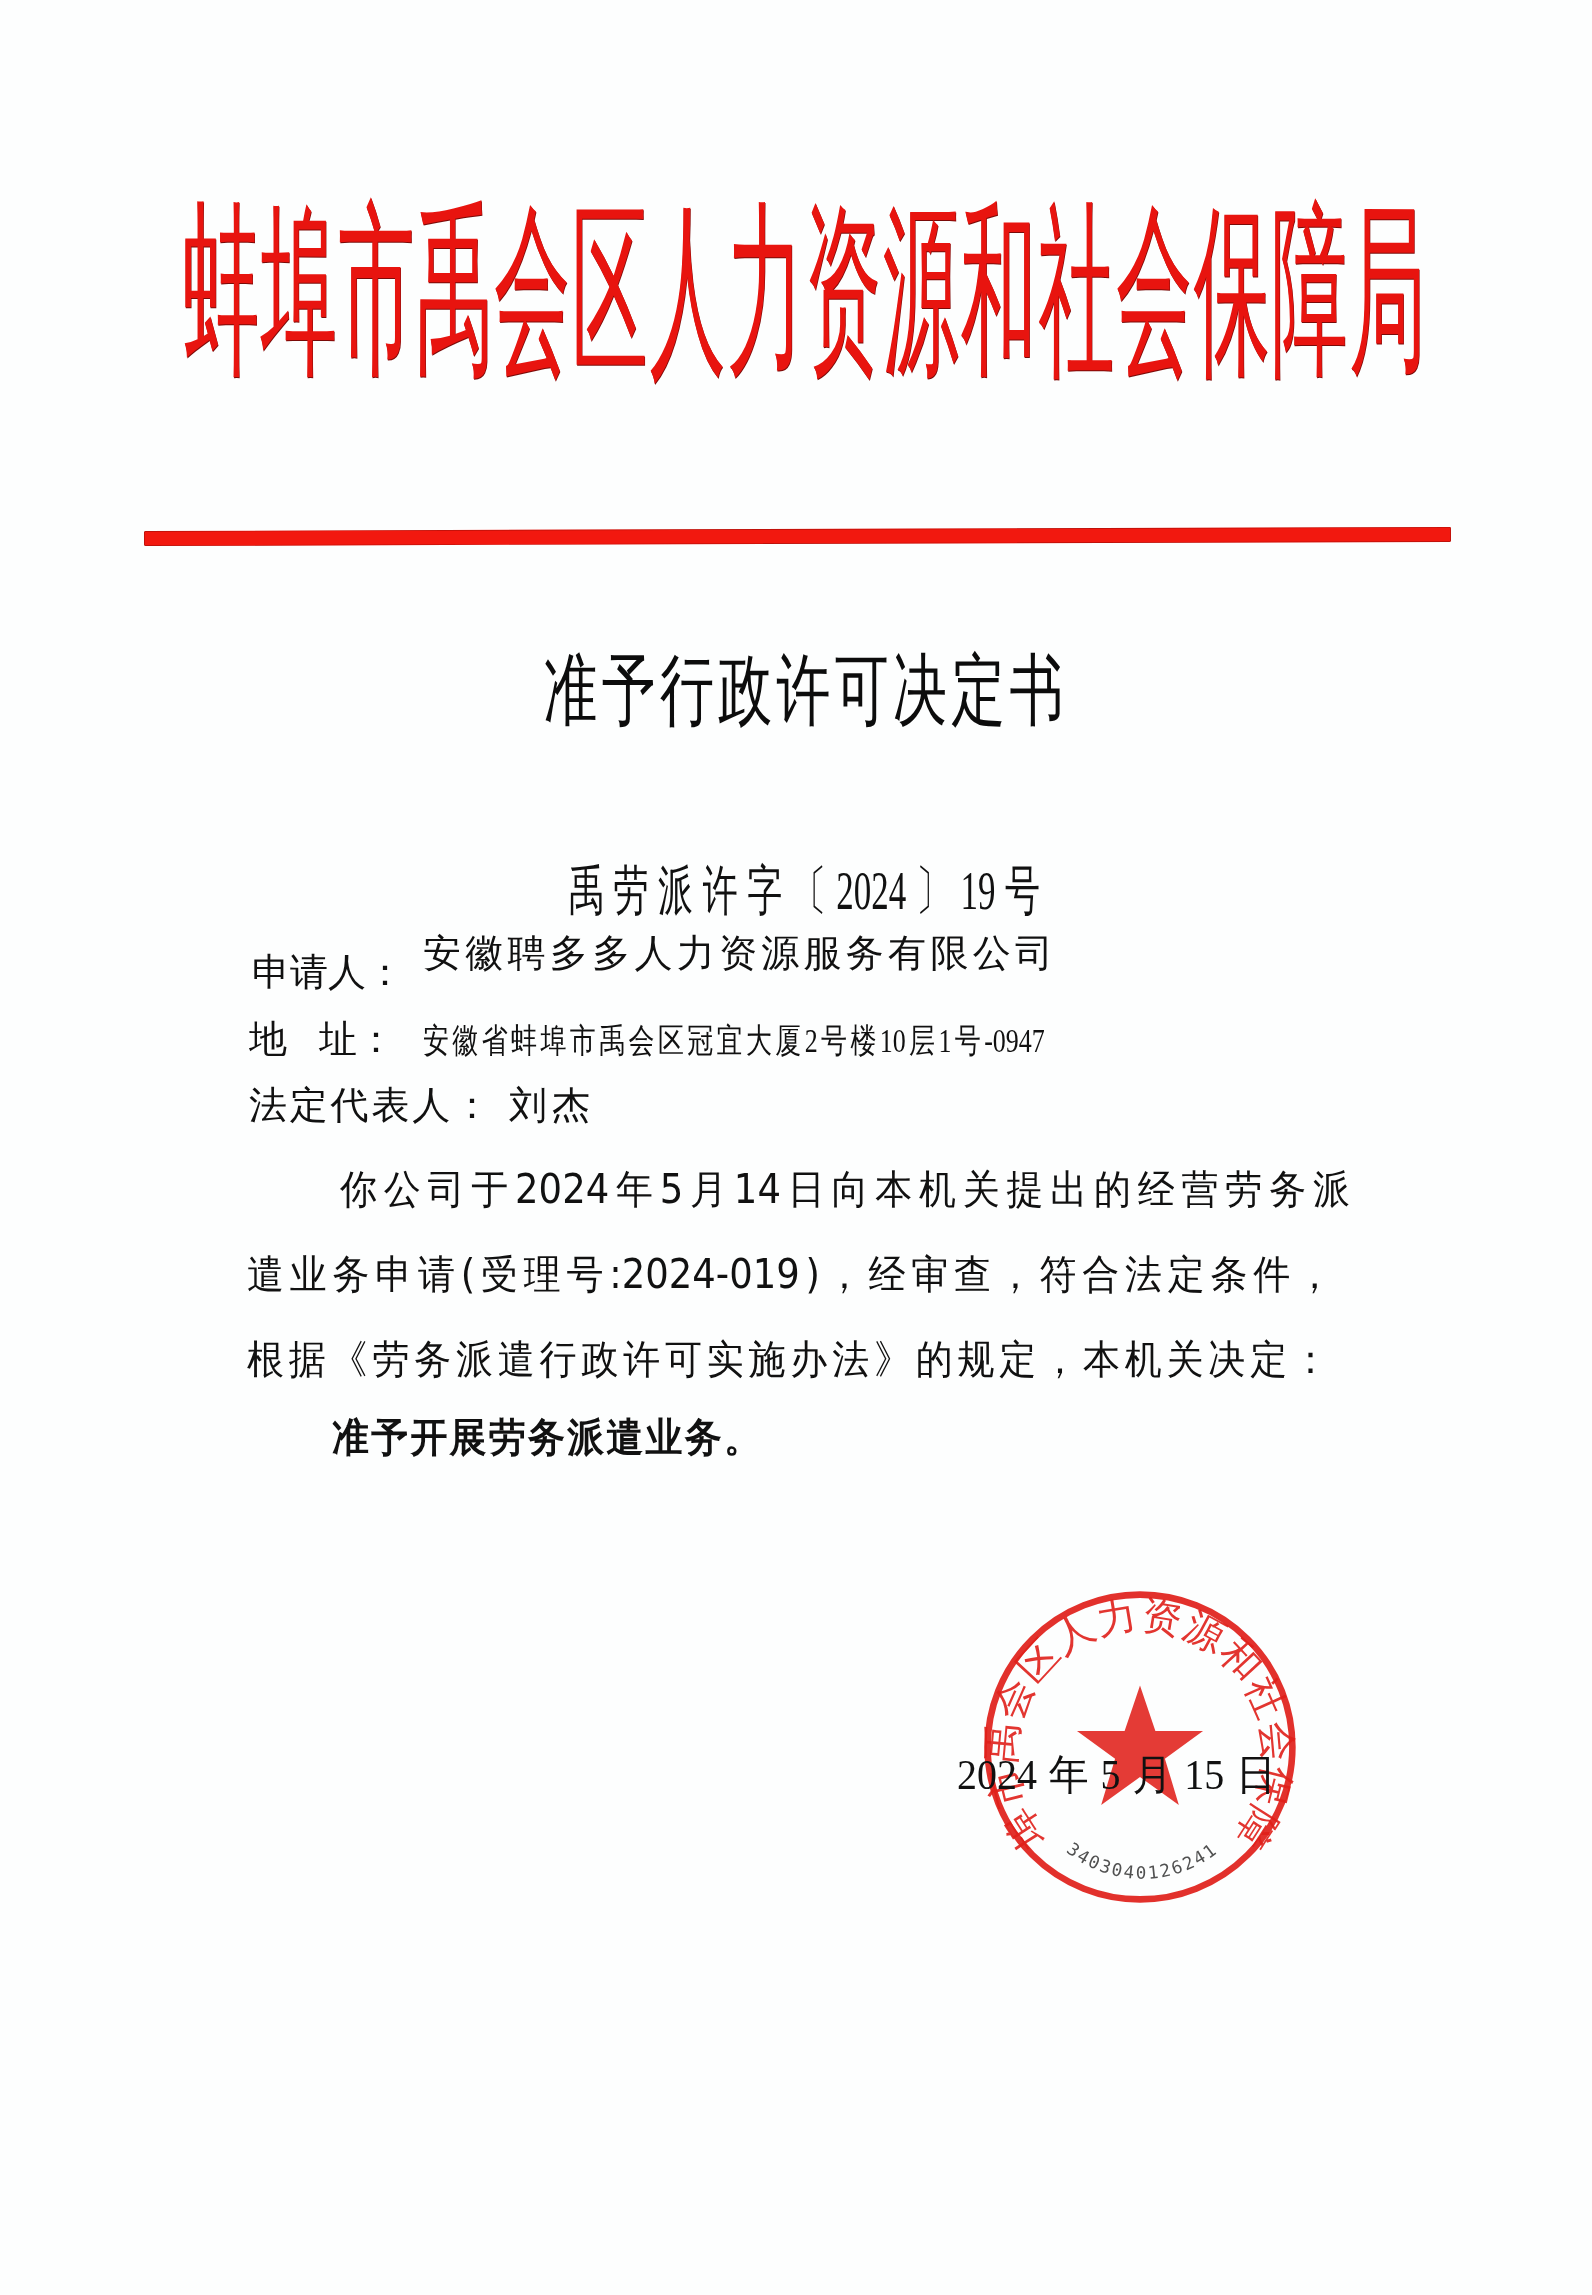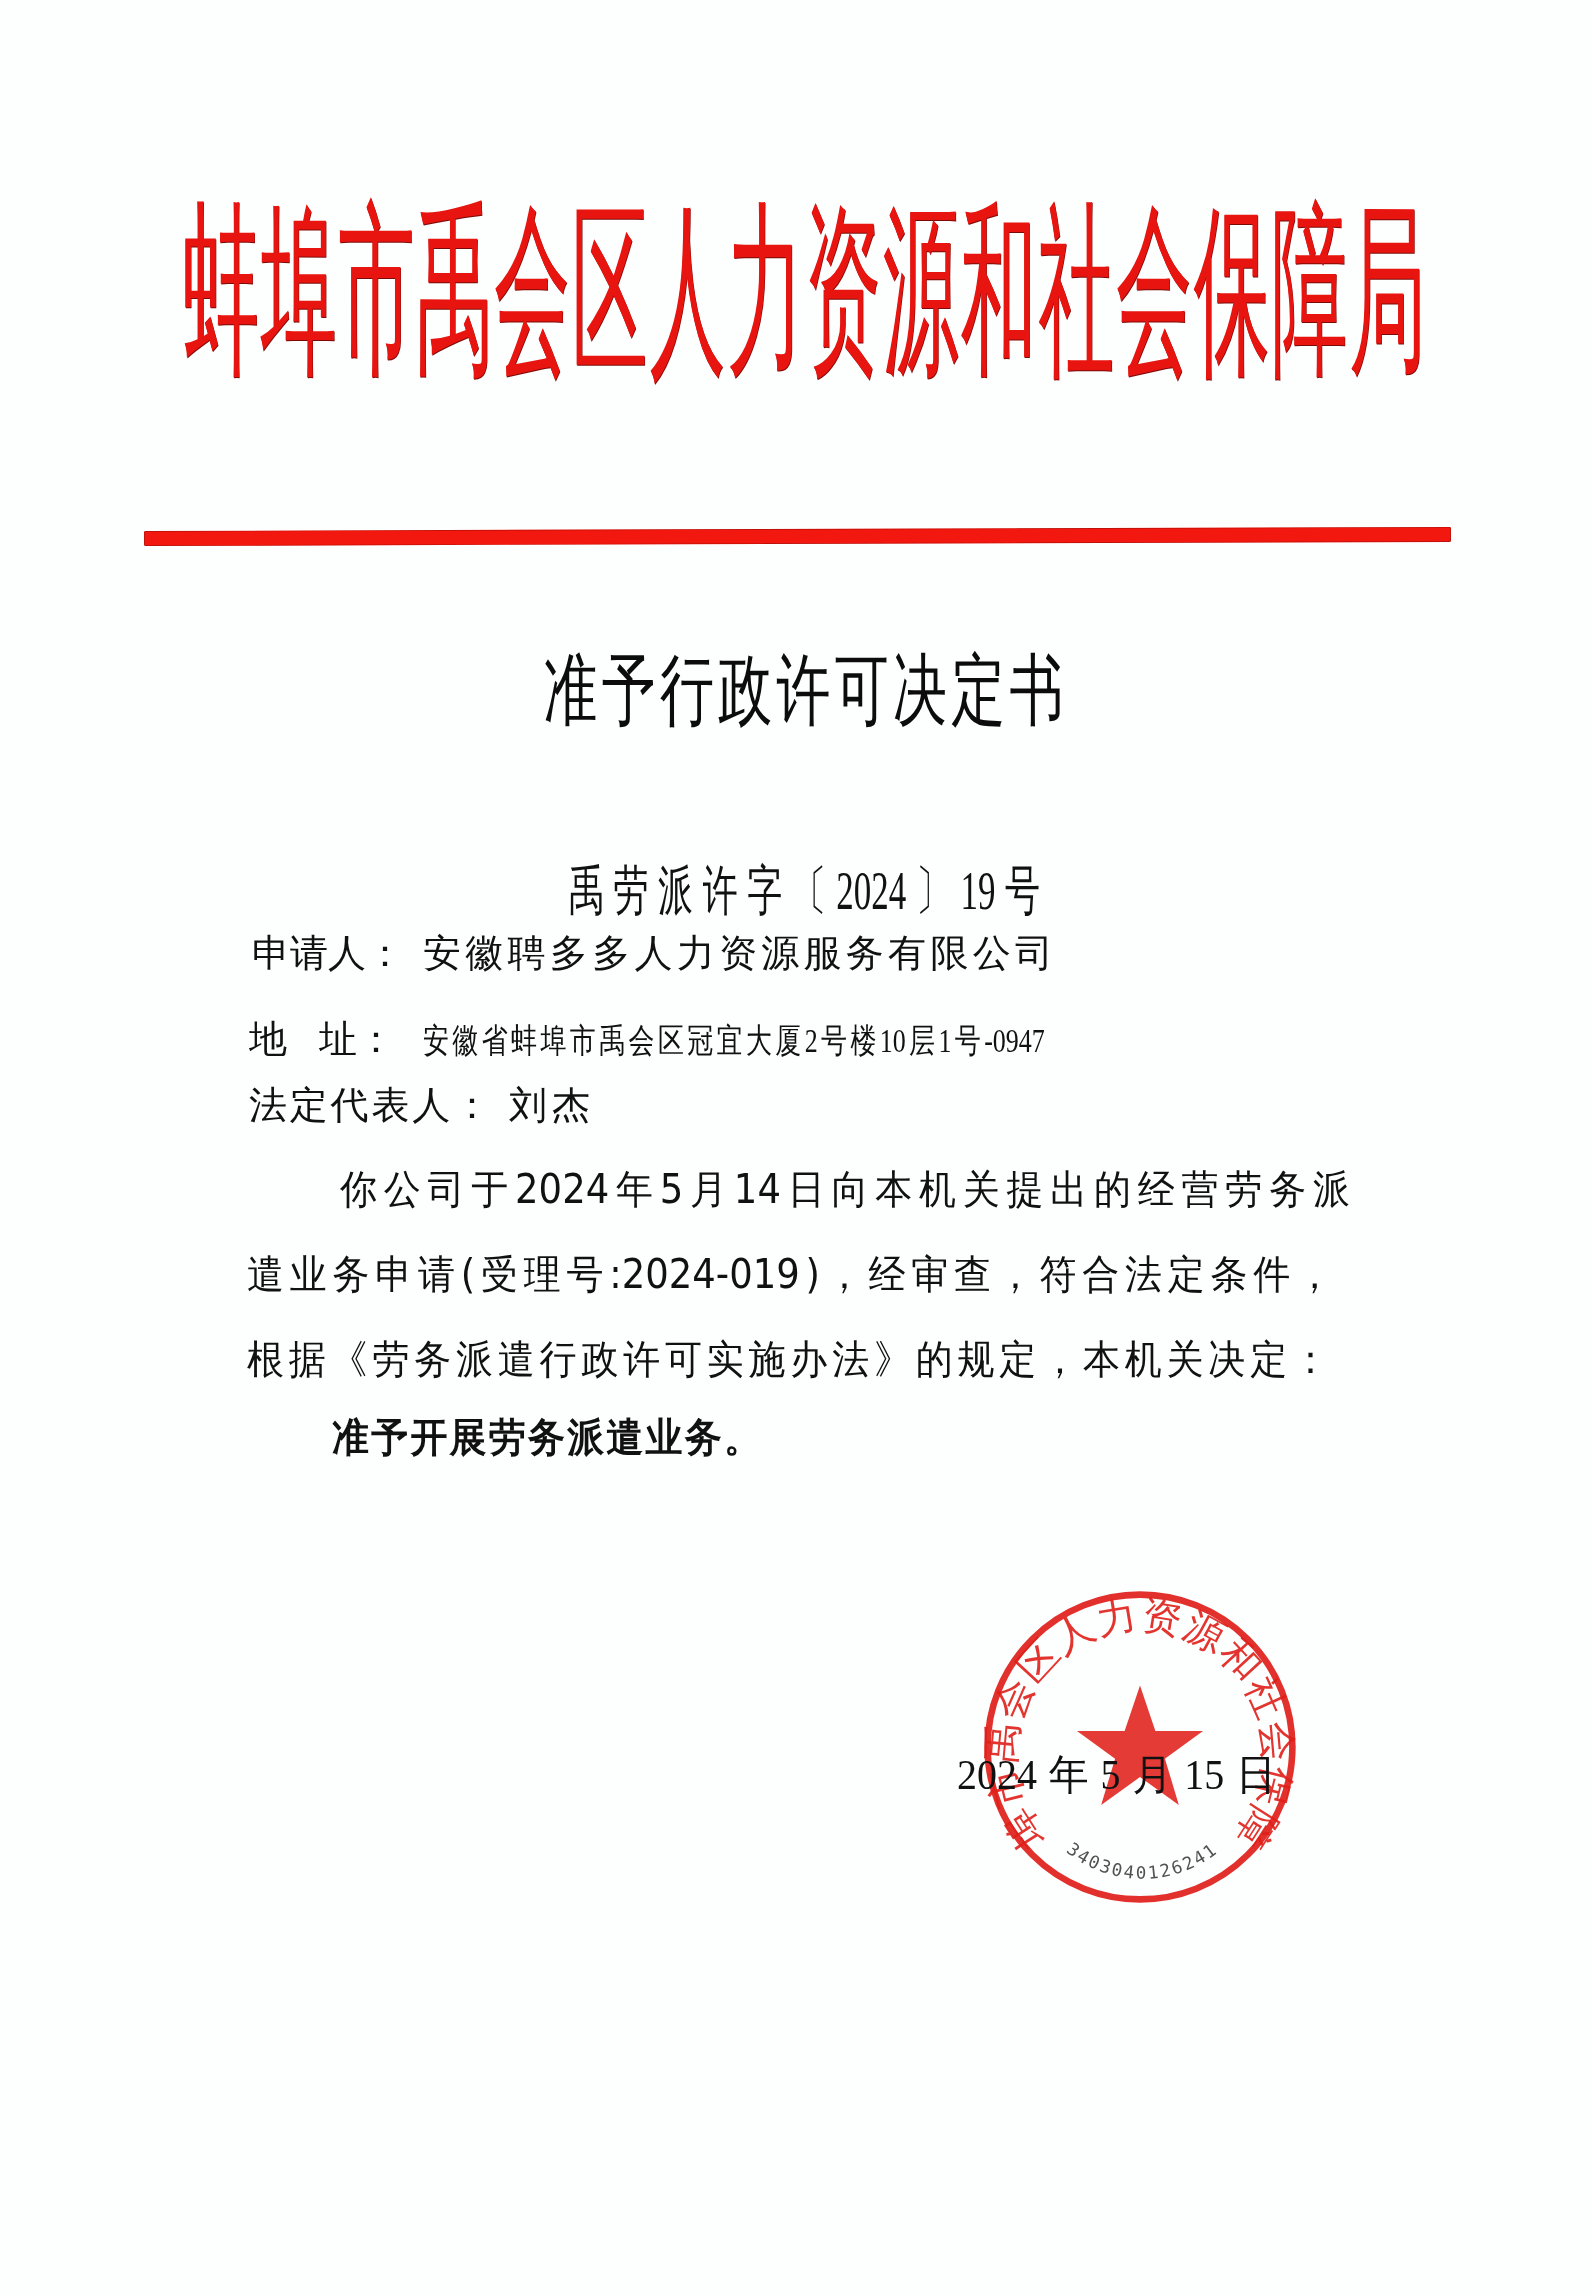--- a/index.html
+++ b/index.html
@@ -47,21 +47,21 @@
     font-family: "Liberation Serif", "DejaVu Serif", serif;
   }
   .doc-number span {
     display: inline-block; font-size: 35px; line-height: 35px;
     transform: scaleY(1.55); color: #111;
   }
 
   
   .field-line { font-size: 38px; line-height: 44px; color: #111; }
   .justify-row { display: flex; justify-content: space-between; align-items: center; }
-  .applicant-label { left: 252px; top: 931px; width: 146px; }
+  .applicant-label { left: 252px; top: 950px; width: 146px; }
   .applicant-value { left: 423px; top: 931px; width: 630px; }
   .address-label { left: 249px; top: 1017px; width: 146px; }
   .address-value { left: 423px; top: 1022px; width: 622px; font-size: 26px; line-height: 37px; font-family: "Liberation Serif", "DejaVu Serif", serif; }
   .address-value span { display:inline-block; transform: scaleY(1.3); }
   .rep-label { left: 249px; top: 1083px; width: 242px; }
   .rep-value { left: 509px; top: 1083px; width: 81px; }
 
   .justify-row span { display: inline-block; }
 
   

